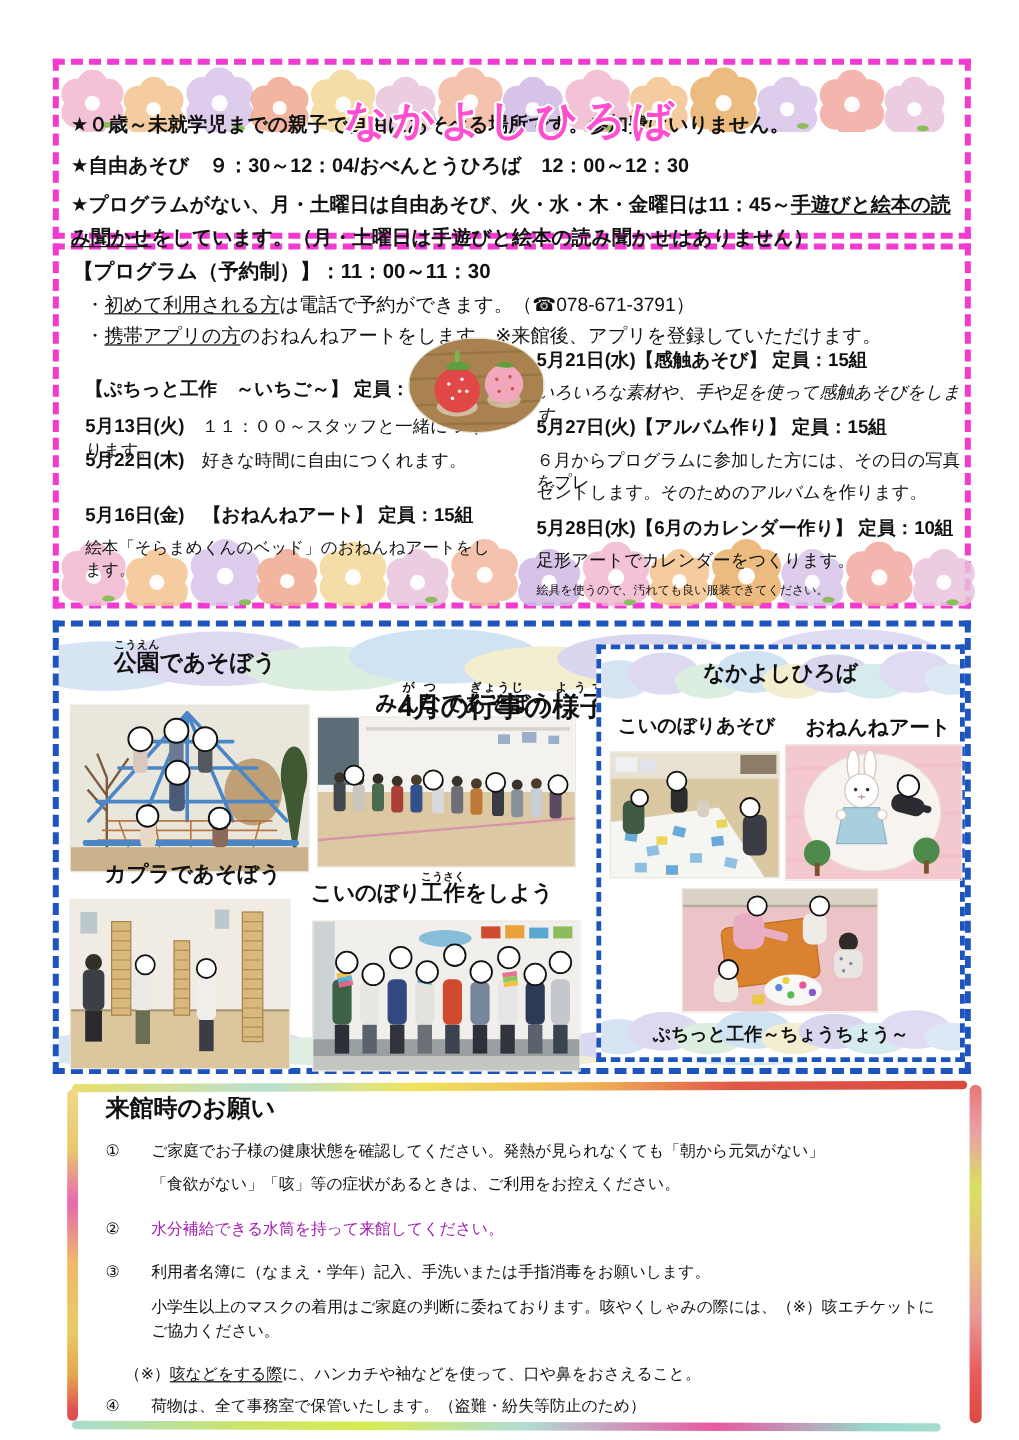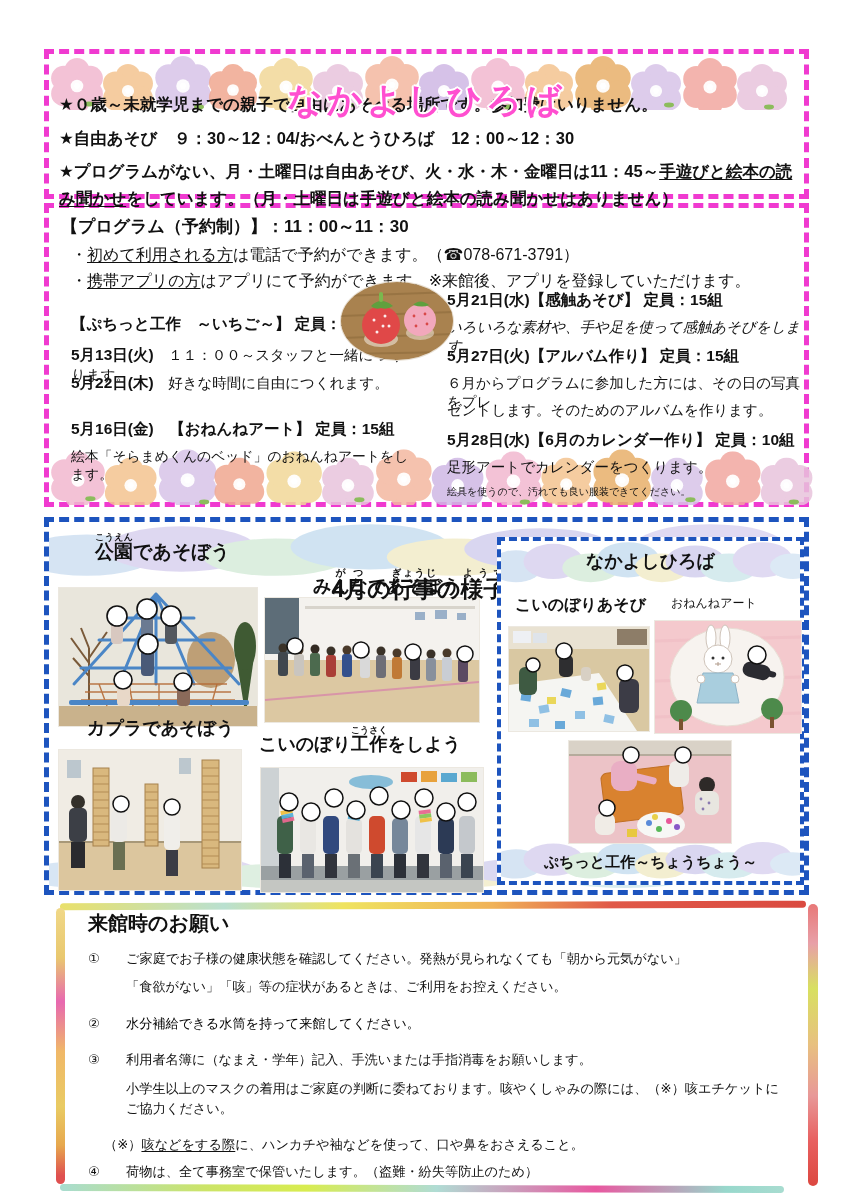--- a/index.html
+++ b/index.html
@@ -3,21 +3,21 @@
 <meta charset="utf-8">
 <style>
   html,body{margin:0;padding:0;background:#fff;}
   body{font-family:"Liberation Sans","DejaVu Sans",sans-serif;color:#111;}
   .page{position:relative;width:849px;height:1200px;background:#fff;overflow:hidden;}
   .box{position:absolute;background:#fff;box-sizing:border-box;}
   .pinkb{border:5px dashed #f03ad0;}
   .blueb{border:5px dashed #1d54be;}
   p{margin:0;}
   .u{text-decoration:underline;text-underline-offset:2px;}
-  .red{color:#000000;}
+  .red{color:#a21caf;}
   ruby rt{font-size:9px;font-weight:700;}
 
   
   #box1{left:44px;top:49px;width:765px;height:150px;}
   .fband{position:absolute;left:0;right:0;height:58px;z-index:0;}
   #box1 .fband{top:-2px;}
   .main-title{position:absolute;top:0;left:0;width:100%;text-align:center;z-index:2;
     font-size:35px;font-weight:900;color:#ff4fd0;letter-spacing:4px;
     text-shadow:2px 0 0 #fff,-2px 0 0 #fff,0 2px 0 #fff,0 -2px 0 #fff,1.5px 1.5px 0 #fff,-1.5px -1.5px 0 #fff,1.5px -1.5px 0 #fff,-1.5px 1.5px 0 #fff;}
   .intro-lines{position:absolute;left:10px;right:8px;top:37px;z-index:1;font-size:16.5px;font-weight:600;line-height:1.62;}
@@ -57,21 +57,21 @@
   .g-kapla{position:absolute;left:38px;top:194px;font-size:18px;font-weight:900;z-index:2;}
   .g-koi{position:absolute;left:210px;top:203px;font-size:18px;font-weight:900;z-index:2;}
   .photo{position:absolute;z-index:1;box-shadow:0 0 0 1px #ece8e0;}
   .ph-jungle{left:10px;top:66px;width:198px;height:138px;}
   .ph-minna{left:216px;top:76px;width:214px;height:124px;}
   .ph-kapla{left:10px;top:228px;width:182px;height:140px;}
   .ph-koicraft{left:212px;top:246px;width:222px;height:124px;}
   .inner-box{position:absolute;left:448px;top:15px;width:307px;height:348px;border:4px dashed #1d54be;background:#fff;z-index:3;box-sizing:border-box;}
   .in-title{position:absolute;top:8px;left:0;width:100%;text-align:center;font-size:18px;font-weight:900;z-index:2;}
   .in-cap1{position:absolute;left:14px;top:54px;font-size:16px;font-weight:900;z-index:2;}
-  .in-cap2{position:absolute;left:170px;top:54px;font-size:12px;font-weight:400;z-index:2;}
+  .in-cap2{position:absolute;left:170px;top:54px;font-size:17px;font-weight:700;z-index:2;}
   .ph-koiasobi{left:8px;top:86px;width:140px;height:104px;}
   .ph-onenne{left:154px;top:80px;width:146px;height:112px;}
   .ph-puchi{left:68px;top:200px;width:162px;height:102px;}
   .in-cap3{position:absolute;top:312px;left:0;width:100%;text-align:center;font-size:15px;font-weight:900;z-index:2;}
 
   
   #box4{left:56px;top:902px;width:762px;height:290px;background:transparent;}
   .cr{position:absolute;border-radius:5px;}
   .cr-top{left:4px;right:12px;top:0;height:7px;transform:rotate(-.2deg);
     background:linear-gradient(90deg,#e9e06a,#b9e0d0 22%,#efe35f 38%,#f0b258 58%,#e05848 74%,#da4a40 100%);}
@@ -152,21 +152,21 @@
       <p>★０歳～未就学児までの親子で自由にあそべる場所です。参加費はいりません。</p>
       <p>★自由あそび　９：30～12：04/おべんとうひろば　12：00～12：30</p>
       <p><span>★プログラムがない、月・土曜日は自由あそび、火・水・木・金曜日は11：45～</span><span class="u">手遊びと絵本の読み聞かせ</span><span>をしています。（月・土曜日は手遊びと絵本の読み聞かせはありません）</span></p>
     </div>
   </section>
 
   <section class="box pinkb" id="box2">
     <p class="prog-head">【プログラム（予約制）】：11：00～11：30</p>
     <div class="prog-bullets">
       <p><span>・</span><span class="u">初めて利用される方</span><span>は電話で予約ができます。（</span><span>☎</span><span>078-671-3791）</span></p>
-      <p><span>・</span><span class="u">携帯アプリの方</span><span>はアプリにて予約ができます。※来館後、アプリを登録していただけます。</span></p>
+      <p><span>・</span><span class="u">携帯アプリの方</span><span>のおねんねアートをします。※来館後、アプリを登録していただけます。</span></p>
     </div>
 
     <div class="pcol pcol-l">
       <p class="pl-title">【ぷちっと工作　～いちご～】 定員：各日10組</p>
       <p class="pl-i1"><span class="pdate">5月13日(火)</span>　<span>１１：００～スタッフと一緒につくります。</span></p>
       <p class="pl-i2"><span class="pdate">5月22日(木)</span>　<span>好きな時間に自由につくれます。</span></p>
       <p class="pl-at">5月16日(金)　【おねんねアート】 定員：15組</p>
       <p class="pl-ax">絵本「そらまめくんのベッド」のおねんねアートをします。</p>
     </div>
 

